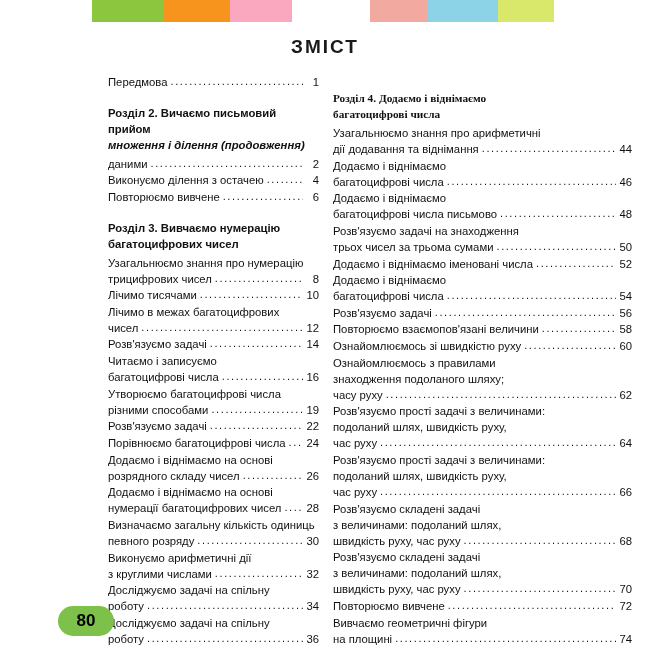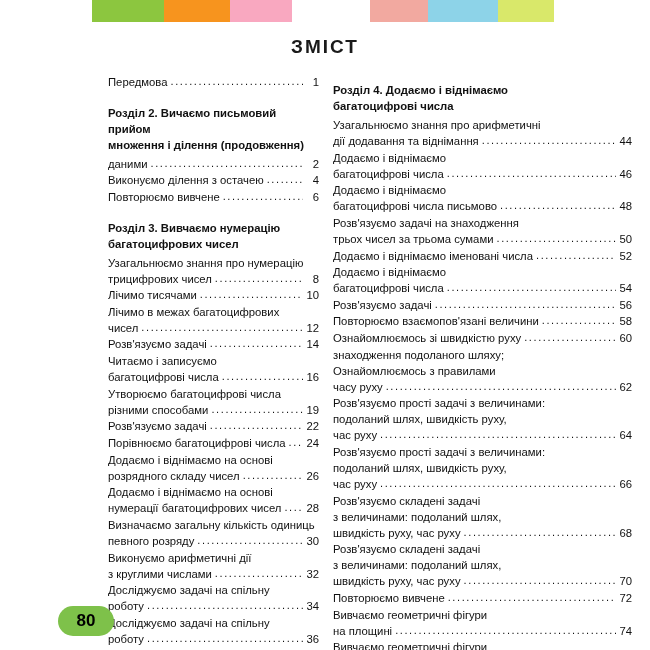--- a/index.html
+++ b/index.html
@@ -66,22 +66,22 @@
     width: 325px;
     padding-left: 8px;
     padding-right: 18px;
   }
 
   .section-head {
     font-weight: bold;
     margin-top: 14px;
     margin-bottom: 3px;
   }
-  .section-head.first { margin-top: 8px; }
-  .section-head .ital { font-weight: bold; }
+  .section-head.first { margin-top: 16px; font-family: Liberation Serif, serif; }
+  .section-head .ital { font-style: italic; font-weight: bold; }
 
   .entry {
     display: block;
     margin: 0;
   }
   .entry .line {
     display: flex;
     align-items: baseline;
     width: 100%;
   }
@@ -357,22 +357,22 @@
           </div>
         </div>
         <div class="entry">
           <div class="line">
             <span class="txt">Ознайомлюємось зі швидкістю руху</span>
             <span class="dots">................................................................................</span>
             <span class="pg">60</span>
           </div>
         </div>
         <div class="entry">
+          <div class="cont">Ознайомлюємось з правилами</div>
           <div class="cont">знаходження подоланого шляху;</div>
-          <div class="cont">Ознайомлюємось з правилами</div>
           <div class="line">
             <span class="txt">часу руху</span>
             <span class="dots">................................................................................</span>
             <span class="pg">62</span>
           </div>
         </div>
         <div class="entry">
           <div class="cont">Розв'язуємо прості задачі з величинами:</div>
           <div class="cont">подоланий шлях, швидкість руху,</div>
           <div class="line">

